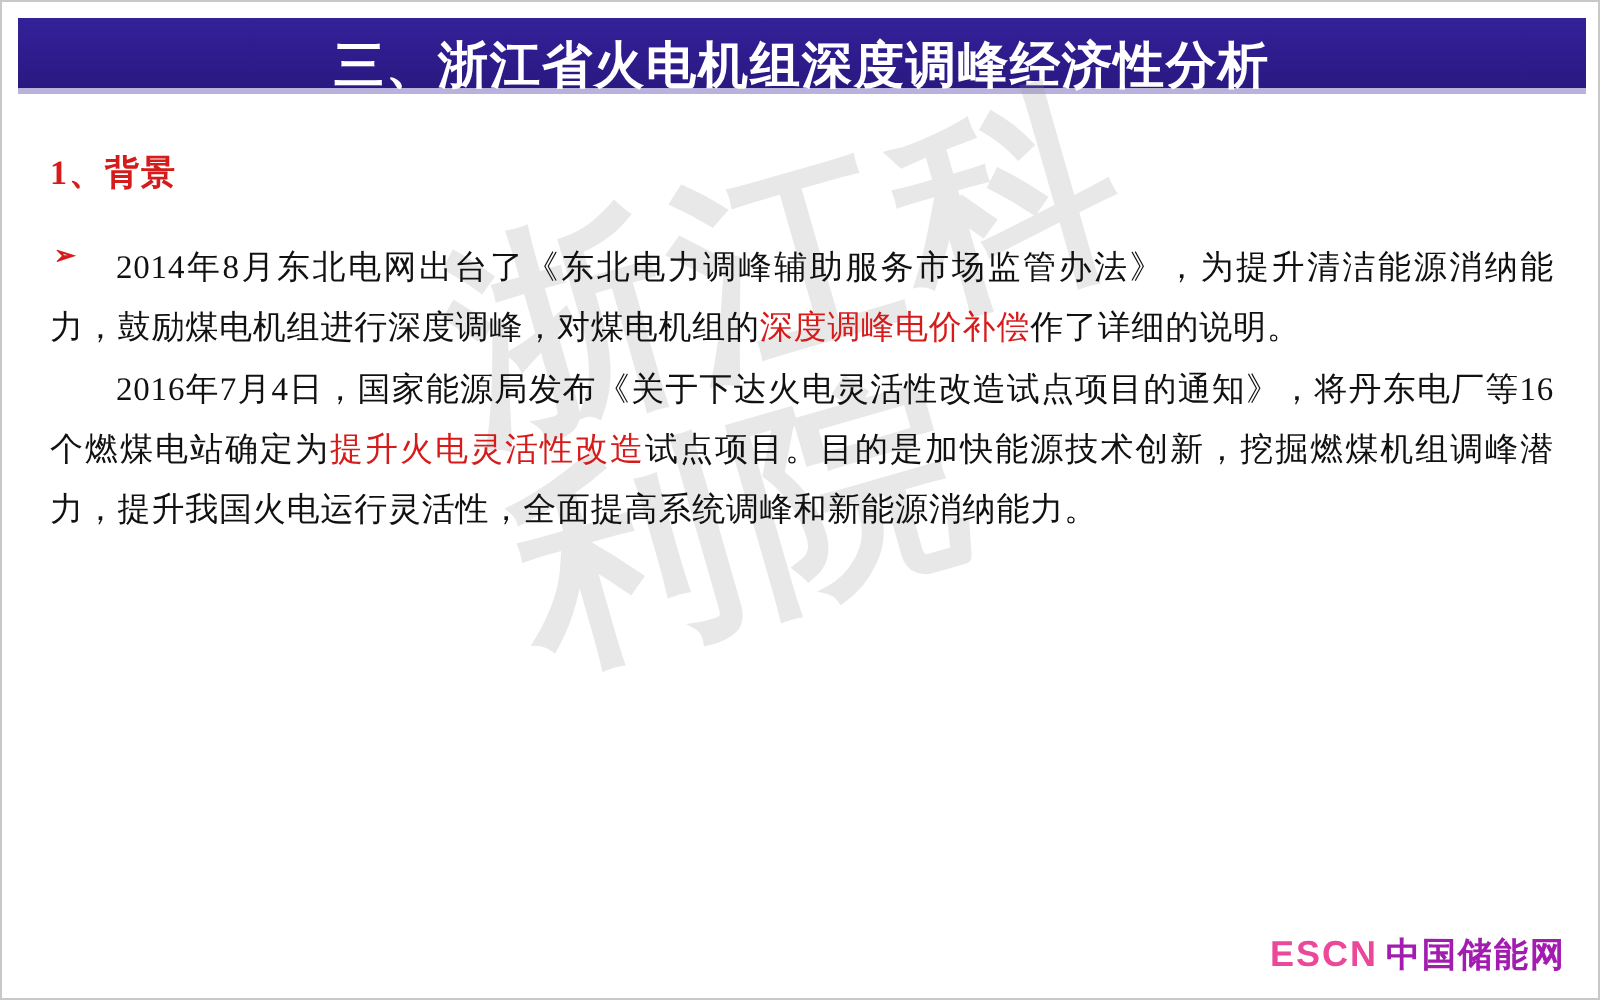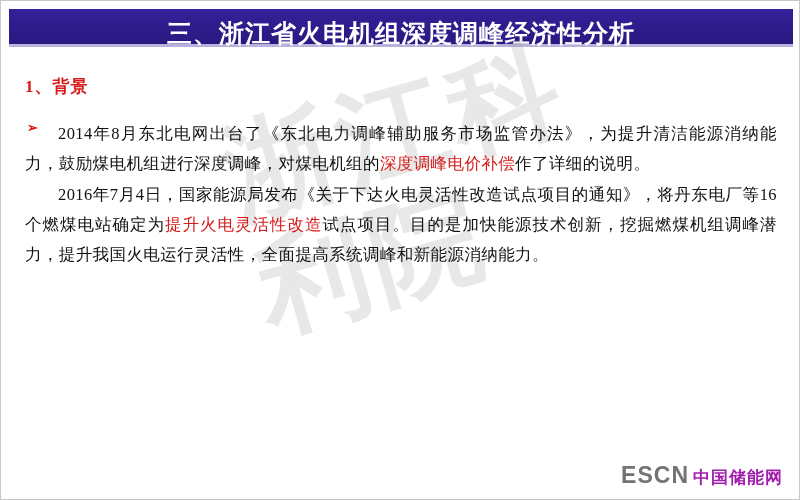--- a/index.html
+++ b/index.html
@@ -116,22 +116,22 @@
   
   #footer-logo {
     position: absolute;
     right: 16px;
     bottom: 10px;
     display: flex;
     align-items: baseline;
     gap: 4px;
   }
   #footer-escn {
-    color: #737373;
-    font-size: 23px;
+    color: #ec4899;
+    font-size: 18px;
     font-weight: bold;
     font-family: "Liberation Sans", sans-serif;
     letter-spacing: 1px;
   }
   #footer-cn {
     color: #a21caf;
     font-size: 17px;
     font-weight: bold;
     font-family: "Liberation Sans", sans-serif;
     letter-spacing: 1px;

